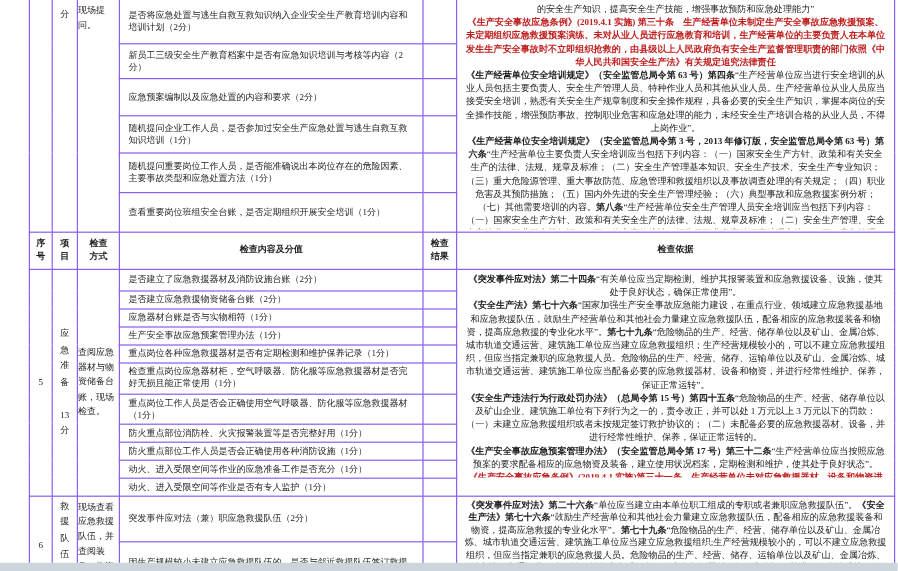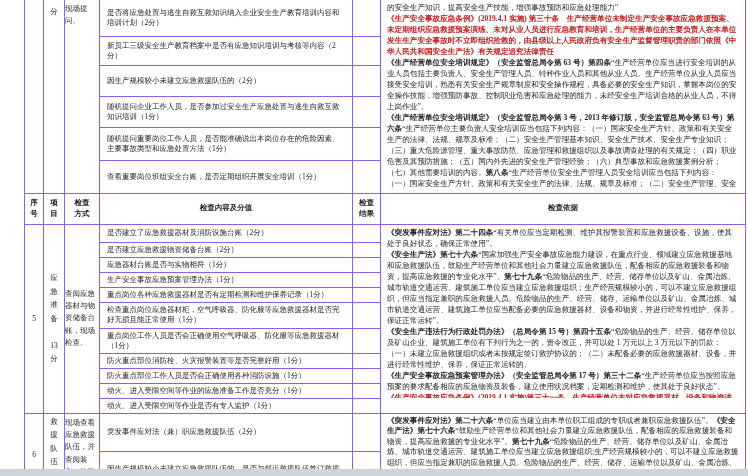--- a/index.html
+++ b/index.html
@@ -14,21 +14,21 @@
   th{font-size:7.5px;font-weight:bold;text-align:center;white-space:pre-line;
     line-height:1.35;padding:2px 1px;}
   td.seq{font-size:7.5px;text-align:center;white-space:pre-line;line-height:1.8;}
   td.item{font-size:7.5px;text-align:center;white-space:pre-line;line-height:1.8;}
   td.method{font-size:7.5px;line-height:1.65;word-break:break-all;padding:3px 0;}
   td.content{font-size:7.5px;line-height:10px;word-break:break-all;
     text-align:left;padding:2px 7px;}
   td.result{padding:0;}
   td.basis{vertical-align:top;padding:0;}
   .basis-inner{padding:2px 6px 0 6px;font-size:7.6px;line-height:11px;
-    word-break:break-all;text-align:left;overflow:hidden;}
+    word-break:break-all;text-align:center;overflow:hidden;}
   .vt{vertical-align:top;padding-top:5px;}
   .b{font-weight:bold;}
   .r{color:#bf1d1d;font-weight:bold;}
 </style>
 </head>
 <body>
 
 <div class="page">
 
 <table class="checklist">
@@ -50,21 +50,21 @@
     <td class="result"></td>
     <td class="basis vt" rowspan="6">
       <div class="basis-inner" style="height:189px"><span class="">的安全生产知识，提高安全生产技能，增强事故预防和应急处理能力”</span><br><span class="r">《生产安全事故应急条例》(2019.4.1 实施) 第三十条　生产经营单位未制定生产安全事故应急救援预案、未定期组织应急救援预案演练、未对从业人员进行应急教育和培训，生产经营单位的主要负责人在本单位发生生产安全事故时不立即组织抢救的，由县级以上人民政府负有安全生产监督管理职责的部门依照《中华人民共和国安全生产法》有关规定追究法律责任</span><br><span class="b">《生产经营单位安全培训规定》（安全监管总局令第 63 号）第四条</span><span class="">“生产经营单位应当进行安全培训的从业人员包括主要负责人、安全生产管理人员、特种作业人员和其他从业人员。生产经营单位从业人员应当接受安全培训，熟悉有关安全生产规章制度和安全操作规程，具备必要的安全生产知识，掌握本岗位的安全操作技能，增强预防事故、控制职业危害和应急处理的能力，未经安全生产培训合格的从业人员，不得上岗作业”。</span><br><span class="b">《生产经营单位安全培训规定》（安全监管总局令第 3 号，2013 年修订版，安全监管总局令第 63 号）第六条</span><span class="">“生产经营单位主要负责人安全培训应当包括下列内容：（一）国家安全生产方针、政策和有关安全生产的法律、法规、规章及标准；（二）安全生产管理基本知识、安全生产技术、安全生产专业知识；（三）重大危险源管理、重大事故防范、应急管理和救援组织以及事故调查处理的有关规定；（四）职业危害及其预防措施；（五）国内外先进的安全生产管理经验；（六）典型事故和应急救援案例分析；（七）其他需要培训的内容。</span><span class="b">第八条</span><span class="">“生产经营单位安全生产管理人员安全培训应当包括下列内容：（一）国家安全生产方针、政策和有关安全生产的法律、法规、规章及标准；（二）安全生产管理、安全生产技术、职业卫生等知识；（三）伤亡事故统计、报告及职业危害的调查处理方法；（四）应急管理、应急预案编制以及应急处置的内容和要求；（五）国内外先进的安全生产管理经验；（六）典型事故和应急救援案例分析；（七）其他需要培训的内容。</span></div>
     </td>
   </tr>
   <tr style="height:29px">
     <td class="content">新员工三级安全生产教育档案中是否有应急知识培训与考核等内容（2分）</td>
     <td class="result"></td>
   </tr>
   <tr style="height:31px">
-    <td class="content">因生产规模较小未建立应急救援队伍的（2分）</td>
+    <td class="content">应急预案编制以及应急处置的内容和要求（2分）</td>
     <td class="result"></td>
   </tr>
   <tr style="height:31px">
     <td class="content">随机提问企业工作人员，是否参加过安全生产应急处置与逃生自救互救知识培训（1分）</td>
     <td class="result"></td>
   </tr>
   <tr style="height:33px">
     <td class="content">随机提问重要岗位工作人员，是否能准确说出本岗位存在的危险因素、主要事故类型和应急处置方法（1分）</td>
     <td class="result"></td>
   </tr>

